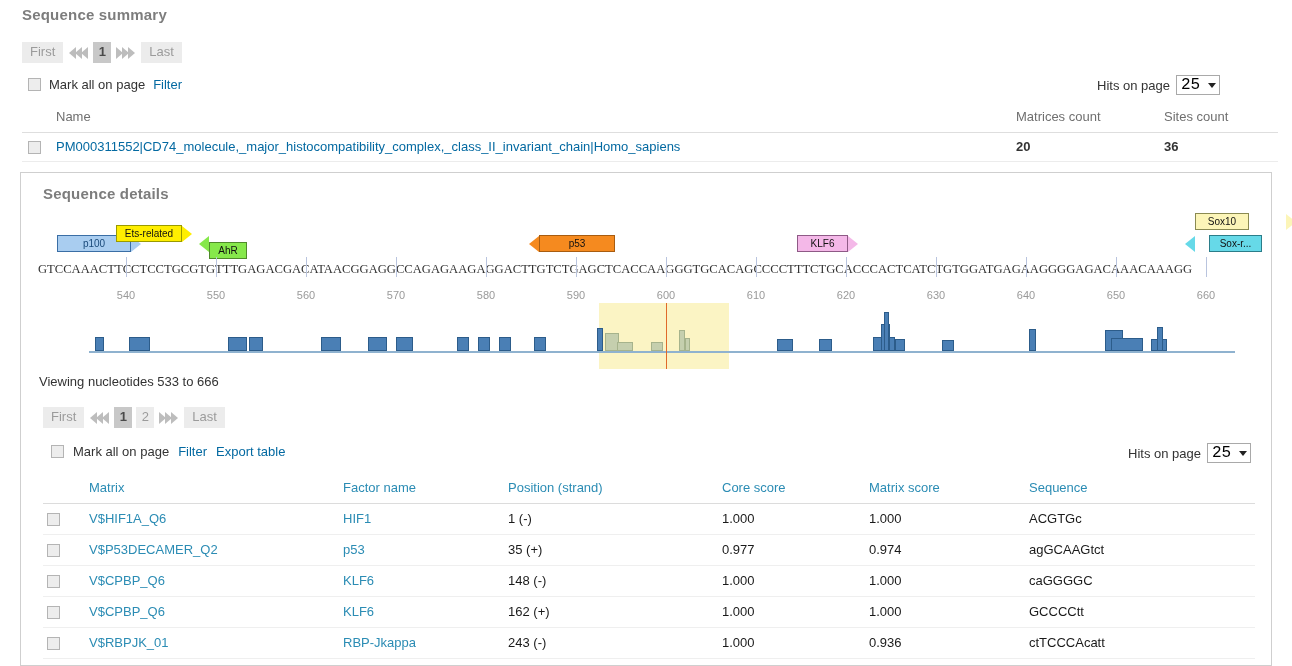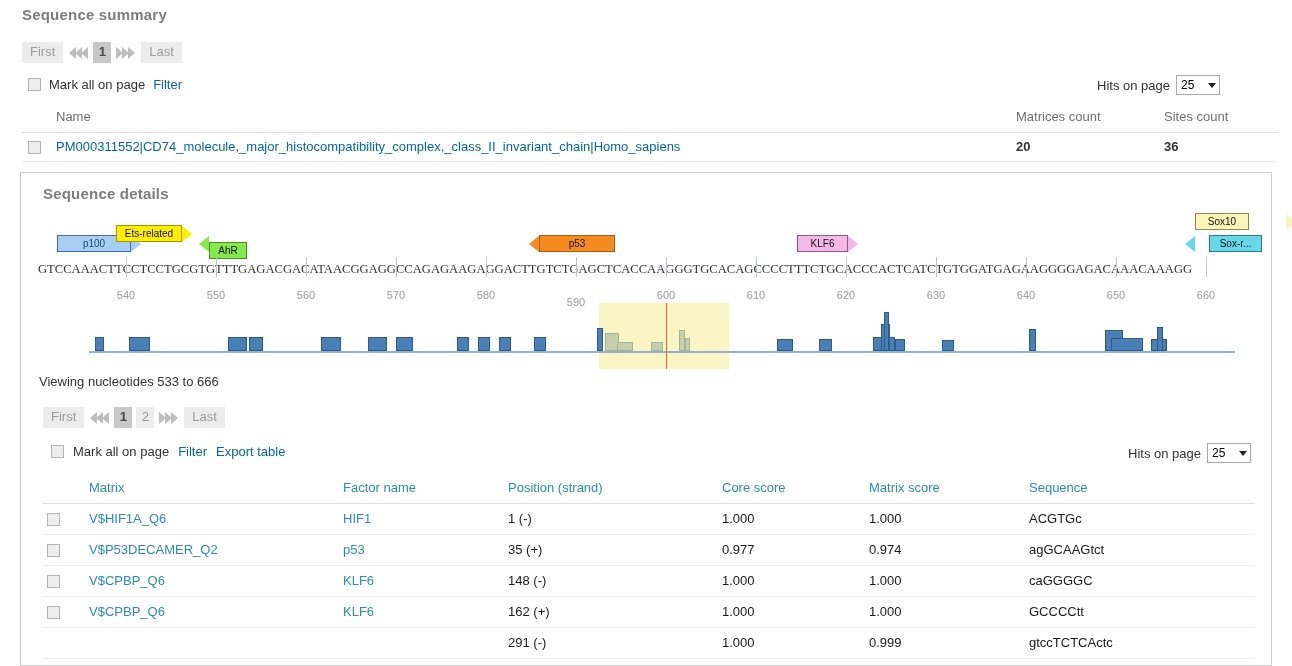--- a/index.html
+++ b/index.html
@@ -46,21 +46,21 @@
     border:1px solid #b4b4b4; background:#ededed;
     vertical-align:middle;
   }
   .lnk { color:#0369a1; text-decoration:none; font-size:13px; }
 
   
   .hits-wrap { display:flex; align-items:center; gap:6px; font-size:13px; color:#333; }
   .sel {
     display:inline-flex; align-items:center; justify-content:space-between;
     width:44px; height:20px; border:1px solid #a9a9a9; background:#fff;
-    font-size:12px; padding:0 3px 0 4px; color:#000;
+    font-size:16px; padding:0 3px 0 4px; color:#000;font-family:Liberation Mono, monospace;
   }
   .sel .caret { width:0;height:0;border-left:4px solid transparent;border-right:4px solid transparent;border-top:5px solid #222; }
 
   
   table.grid { border-collapse: collapse; width:100%; }
   table.grid th {
     text-align:left; font-weight:normal; color:#6f6f6f; font-size:13px;
     padding:4px 6px 8px 6px; border-bottom:1px solid #dedede;
   }
   table.grid td {
@@ -249,21 +249,21 @@
         <div class="ticklabel" style="left: 105px; top: 10px;">540</div>
         <div class="tick" style="left: 195px; top: -22px; height: 20px;"></div>
         <div class="ticklabel" style="left: 195px; top: 10px;">550</div>
         <div class="tick" style="left: 285px; top: -22px; height: 20px;"></div>
         <div class="ticklabel" style="left: 285px; top: 10px;">560</div>
         <div class="tick" style="left: 375px; top: -22px; height: 20px;"></div>
         <div class="ticklabel" style="left: 375px; top: 10px;">570</div>
         <div class="tick" style="left: 465px; top: -22px; height: 20px;"></div>
         <div class="ticklabel" style="left: 465px; top: 10px;">580</div>
         <div class="tick" style="left: 555px; top: -22px; height: 20px;"></div>
-        <div class="ticklabel" style="left: 555px; top: 10px; margin-top: 7px;">590</div>
+        <div class="ticklabel" style="left: 555px; top: 10px;">590</div>
         <div class="tick" style="left: 645px; top: -22px; height: 20px;"></div>
         <div class="ticklabel" style="left: 645px; top: 10px;">600</div>
         <div class="tick" style="left: 735px; top: -22px; height: 20px;"></div>
         <div class="ticklabel" style="left: 735px; top: 10px;">610</div>
         <div class="tick" style="left: 825px; top: -22px; height: 20px;"></div>
         <div class="ticklabel" style="left: 825px; top: 10px;">620</div>
         <div class="tick" style="left: 915px; top: -22px; height: 20px;"></div>
         <div class="ticklabel" style="left: 915px; top: 10px;">630</div>
         <div class="tick" style="left: 1005px; top: -22px; height: 20px;"></div>
         <div class="ticklabel" style="left: 1005px; top: 10px;">640</div>
@@ -399,20 +399,29 @@
             <tr>
               <td><span class="cb"></span></td>
               <td><a href="#">V$CPBP_Q6</a></td>
               <td><a href="#">KLF6</a></td>
               <td>162 (+)</td>
               <td>1.000</td>
               <td>1.000</td>
               <td>GCCCCtt</td>
             </tr>
             <tr>
+              <td><span class="cb"></span></td>
+              <td><a href="#">V$RBPJK_01</a></td>
+              <td><a href="#">RBP-Jkappa</a></td>
+              <td>243 (-)</td>
+              <td>1.000</td>
+              <td>0.936</td>
+              <td>ctTCCCAcatt</td>
+            </tr>
+            <tr>
               <td></td>
               <td></td>
               <td></td>
               <td>291 (-)</td>
               <td>1.000</td>
               <td>0.999</td>
               <td>gtccTCTCActc</td>
             </tr>
           </tbody>
       </table>

